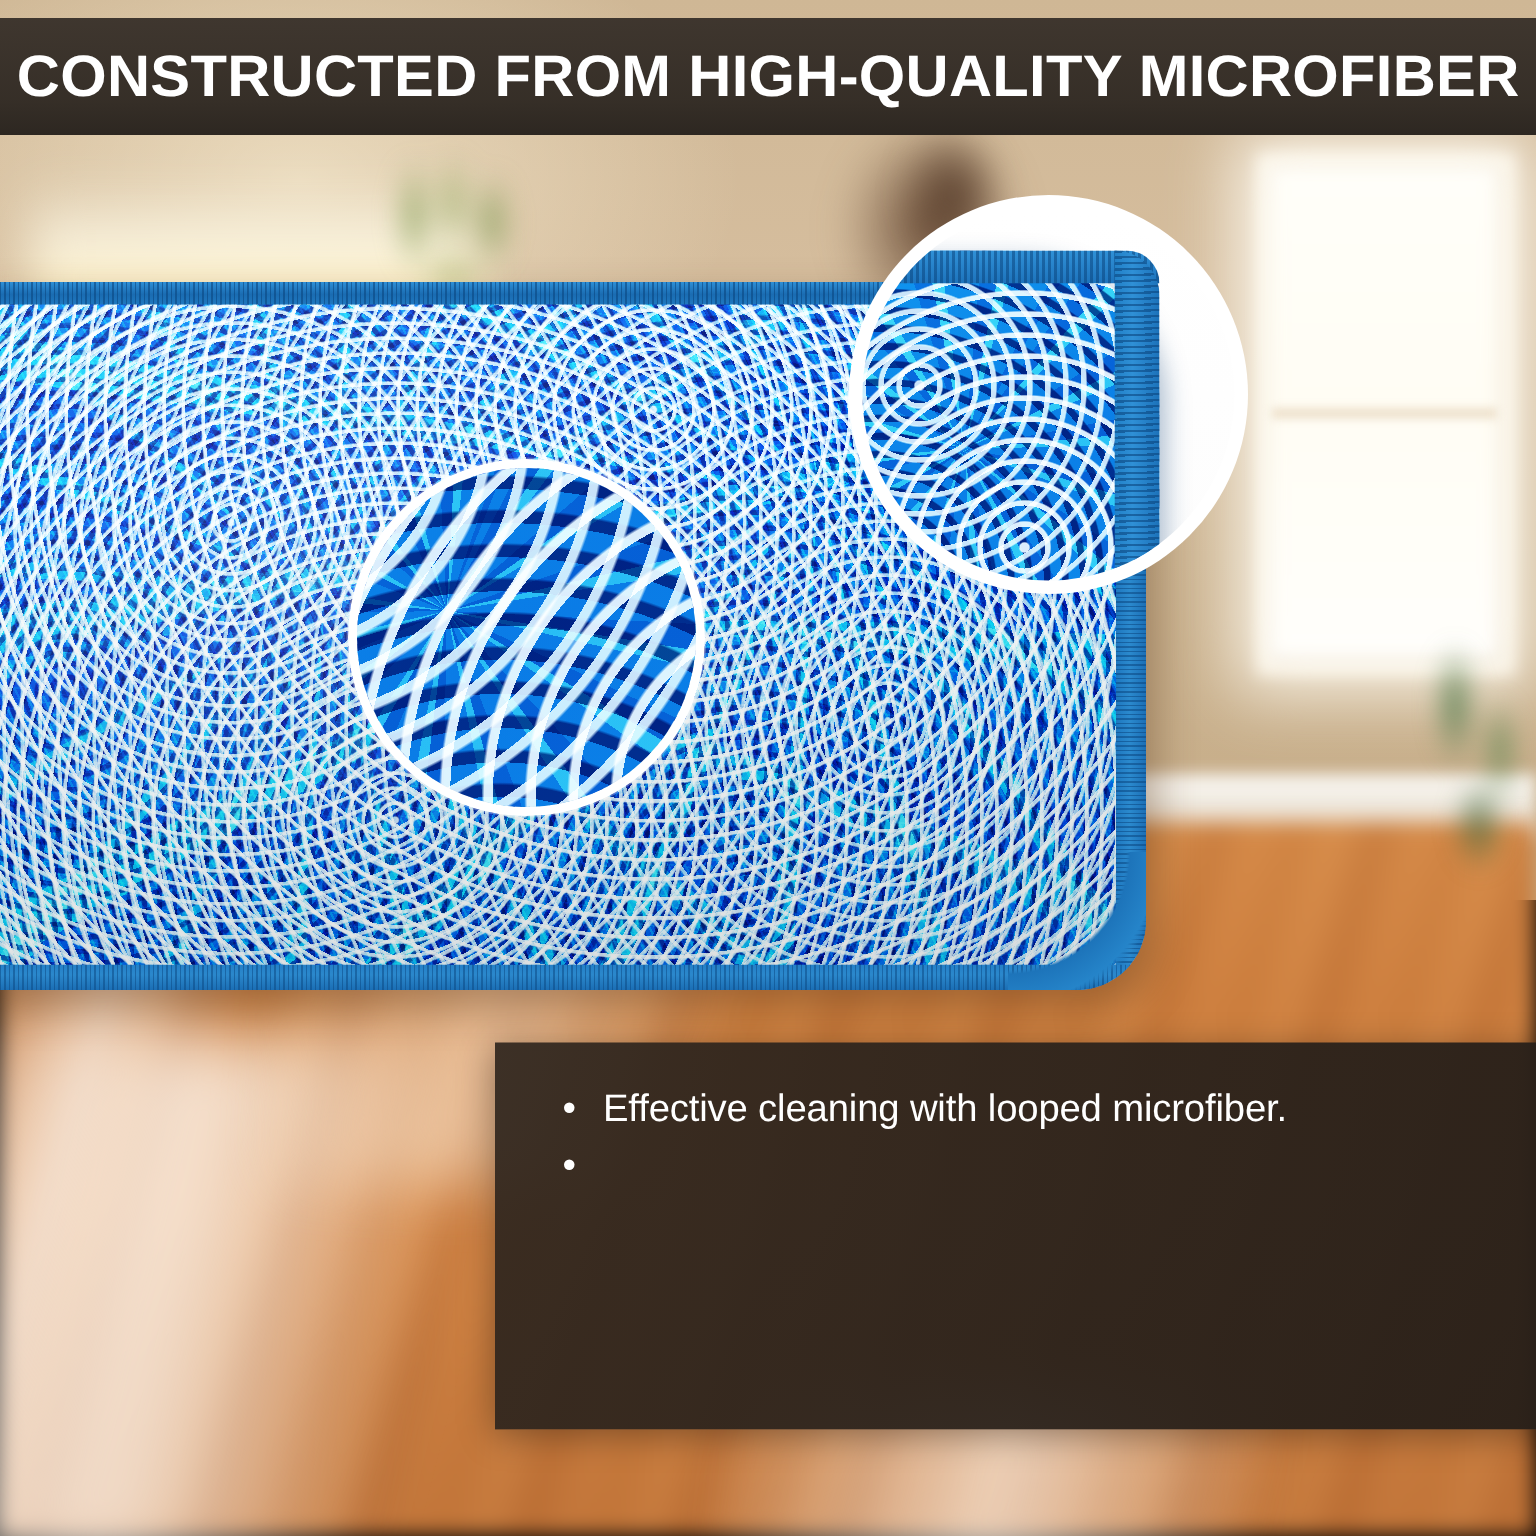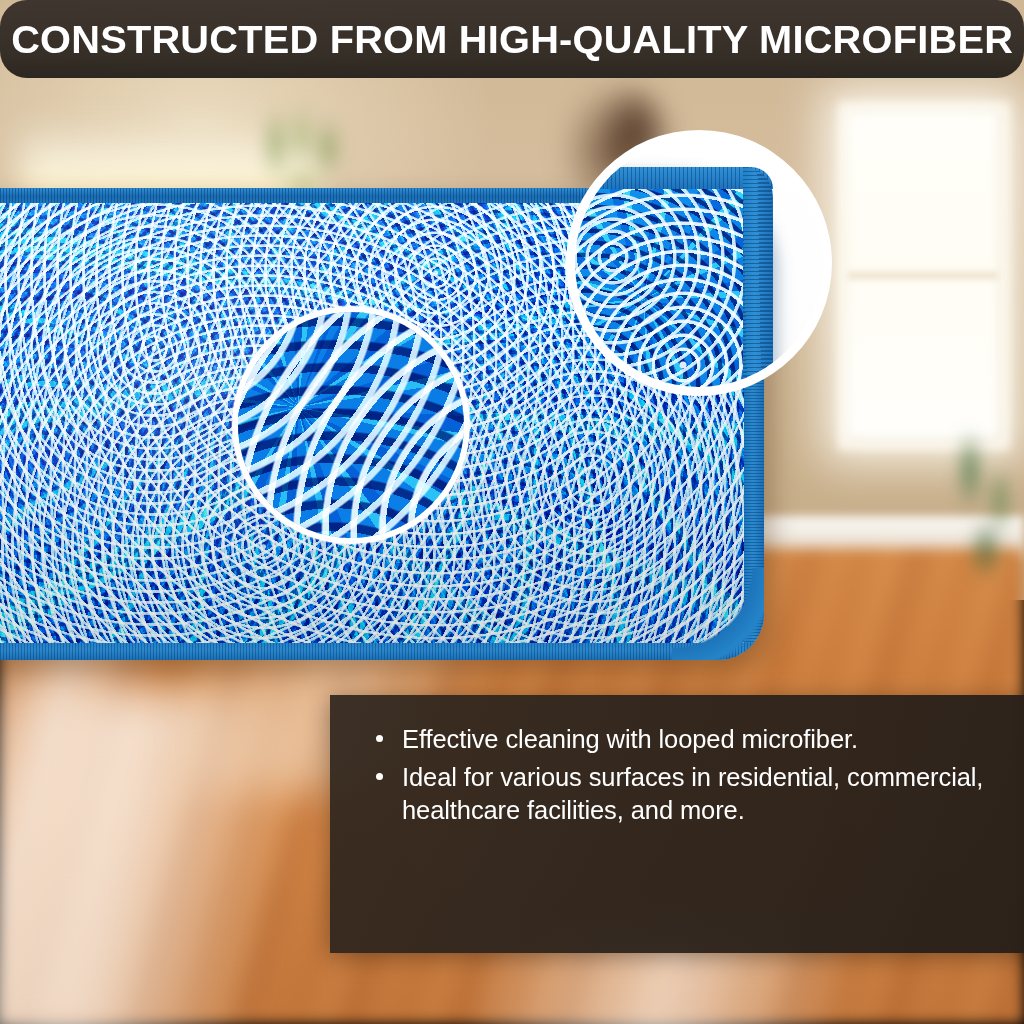--- a/index.html
+++ b/index.html
@@ -248,25 +248,24 @@
   .mag-tr-pad-top {
     position:absolute; left:0; top:0; width:100%; height:22px;
     border-radius:14px 96px 0 0;
     background:
       repeating-linear-gradient(90deg, rgba(8,64,120,.5) 0 1.5px, rgba(8,64,120,0) 1.5px 4px),
       linear-gradient(180deg,#3091d7 0%, #1d73bc 100%);
   }
 
   
   .header {
-    position:absolute; left:0; top:0; width:1024px; height:78px;
+    position:absolute; left:0; top:12px; width:1024px; height:78px;
     background:linear-gradient(180deg, rgba(58,50,43,.97) 0%, rgba(52,45,38,.99) 70%, rgba(45,39,33,1) 100%);
     display:flex; align-items:center; justify-content:center;
     z-index:20;
-    border-radius:27px;
   }
   .header-title {
     color:#ffffff;
     font-size:39px;
     font-weight:bold;
     letter-spacing:.2px;
     line-height:1;
     text-align:center;
     white-space:nowrap;
     transform:scaleX(1.02);
@@ -354,18 +353,17 @@
   </div>
 
   <div class="bullets-panel">
     <ul class="bullets-list">
       <li>
         <span class="dot"></span>
         <span>Effective cleaning with looped microfiber.</span>
       </li>
       <li>
         <span class="dot"></span>
-        <span>Ideal for various surfaces in residential, commercial, healthcare facilities, and more.</span>
       </li>
     </ul>
   </div>
 
 </div>
 
 </body></html>

